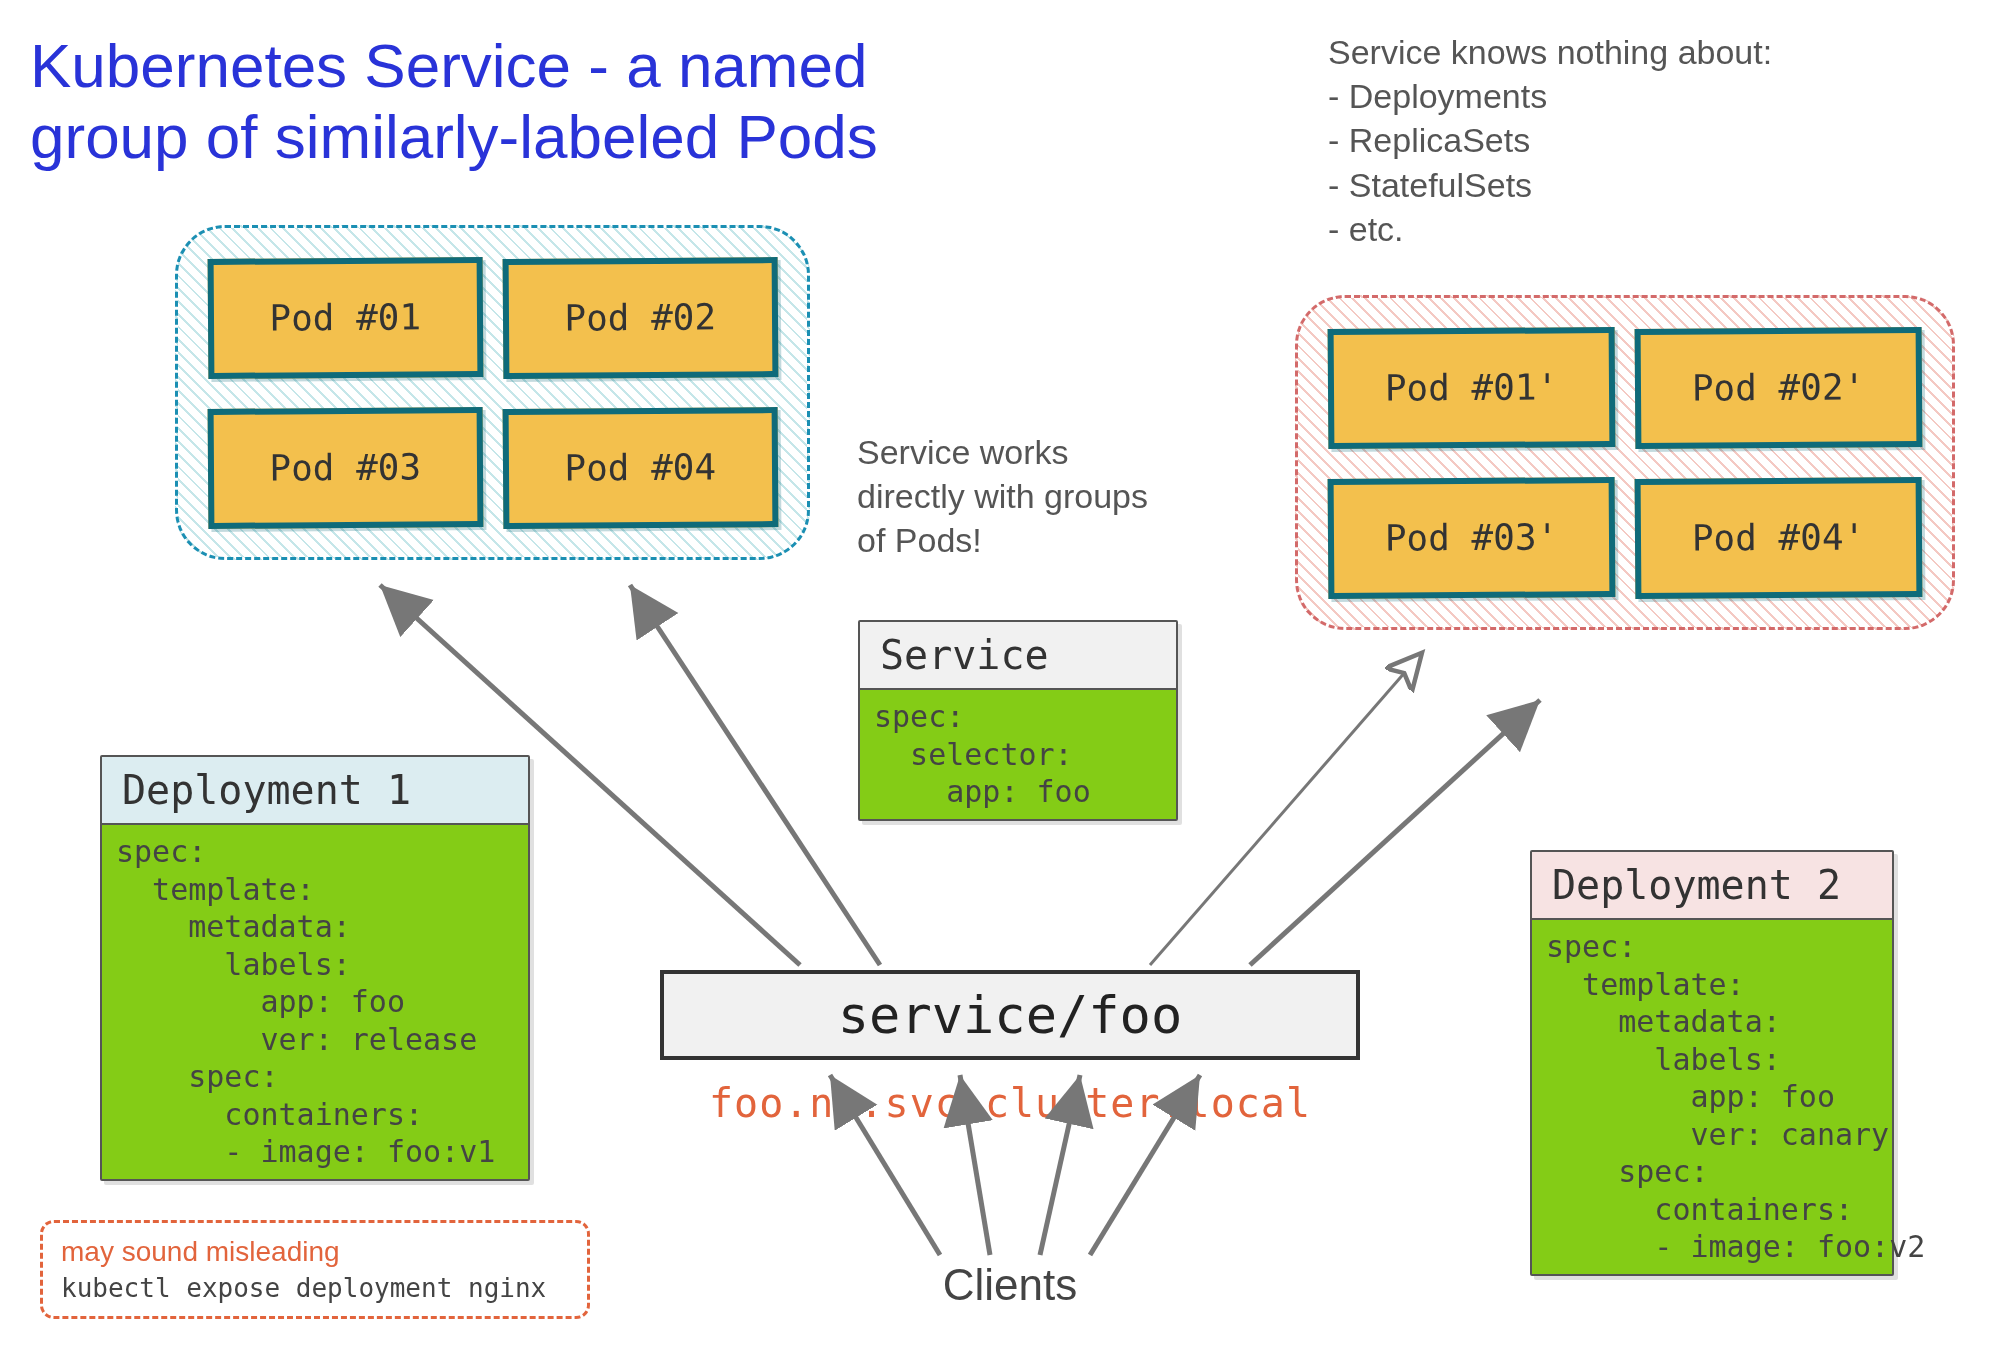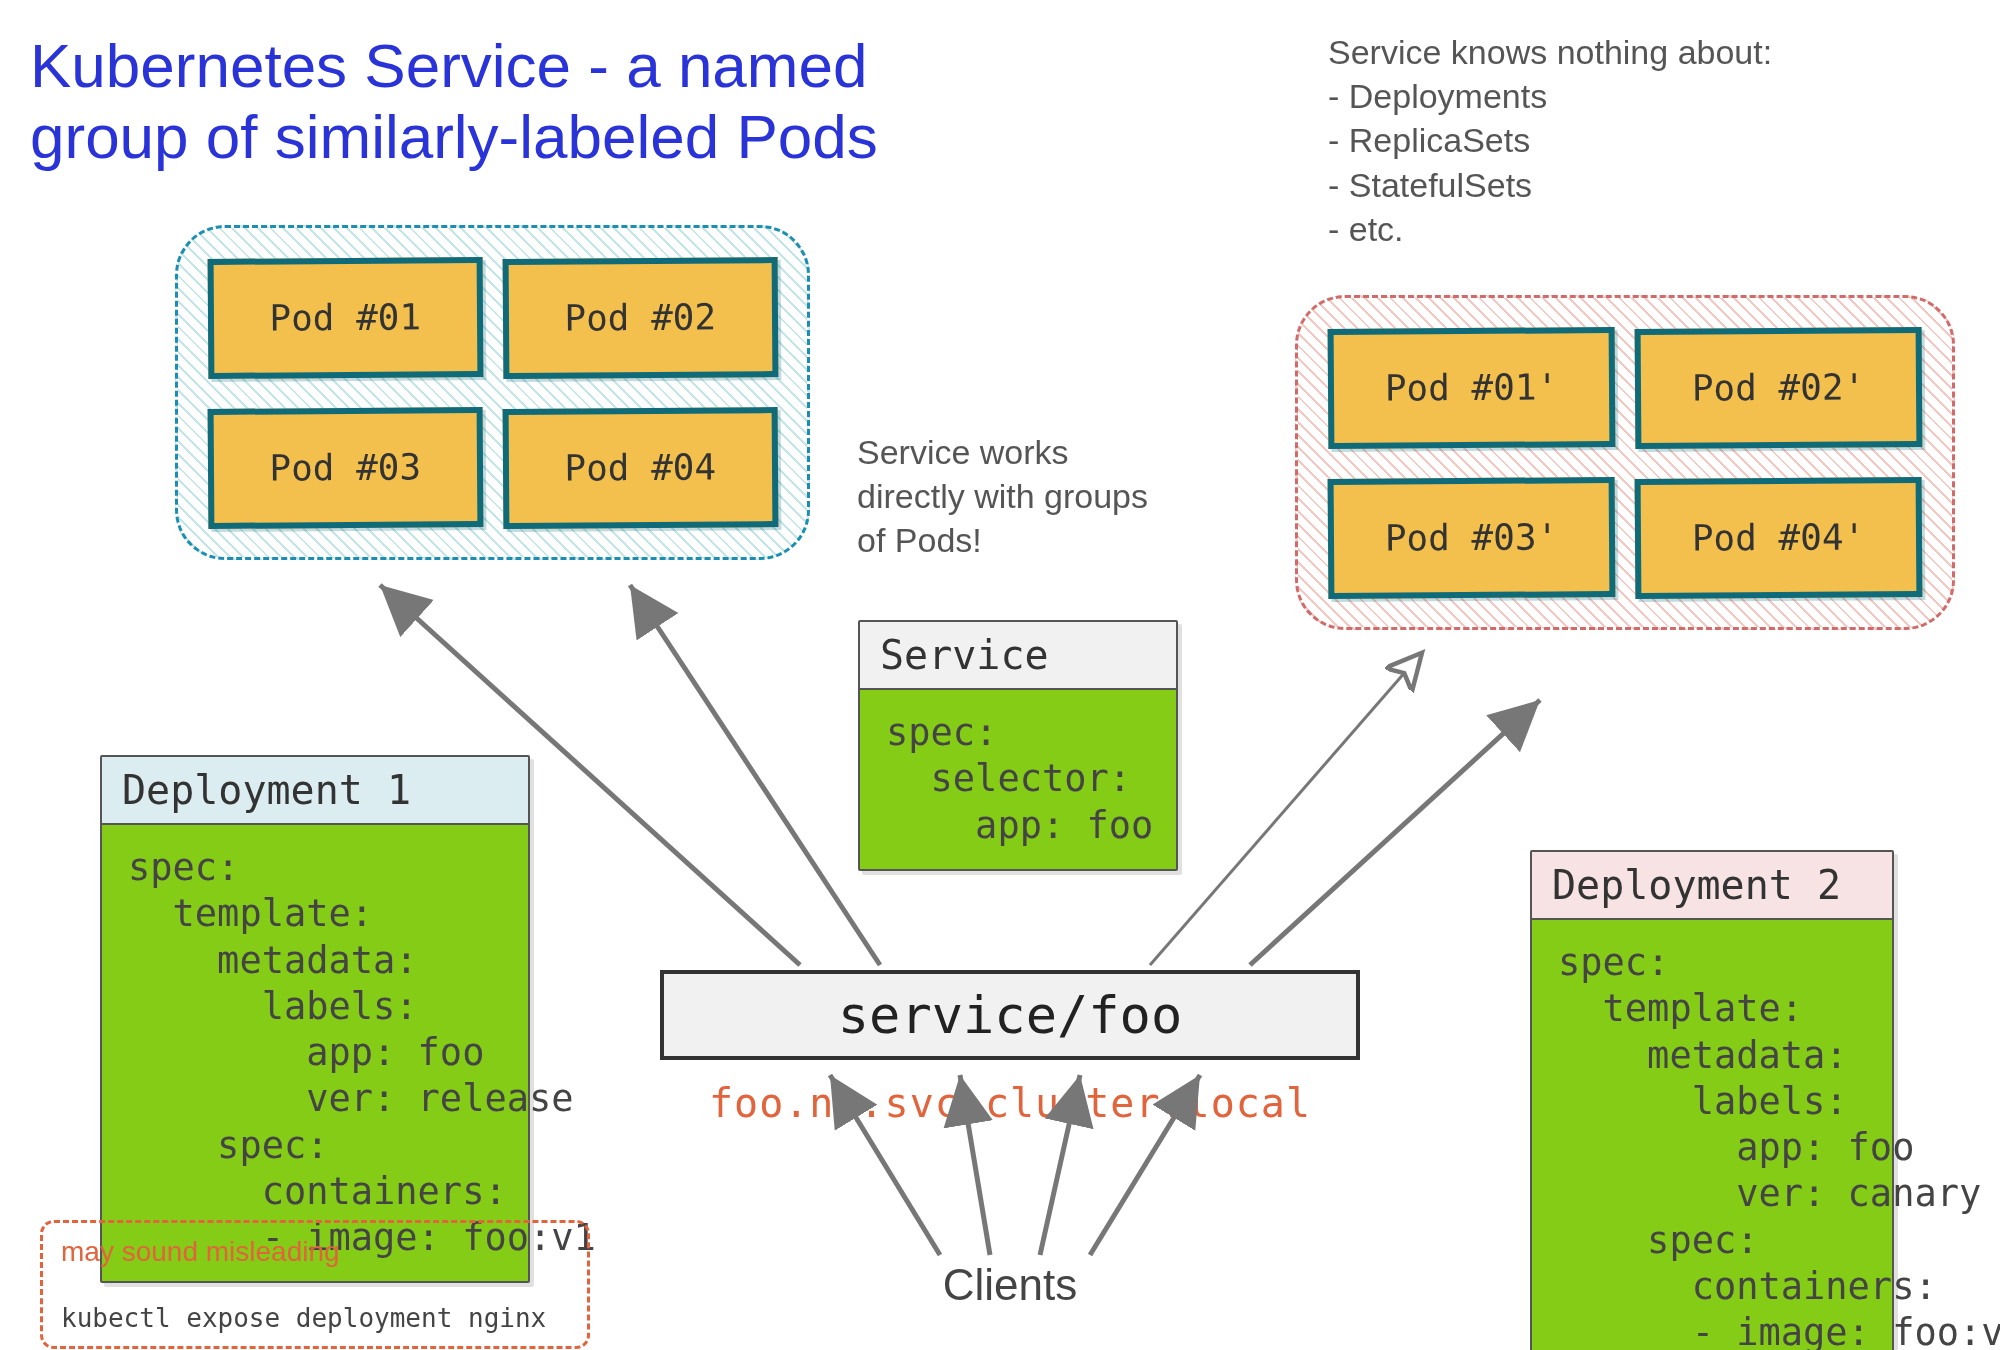--- a/index.html
+++ b/index.html
@@ -74,23 +74,23 @@
     font-size: 40px;
     padding: 10px 20px;
     color: #333;
     font-family: "Menlo", "Consolas", monospace;
     border-bottom: 2px solid #555;
   }
   .code-card.blue .header { background: #dcedf1; }
   .code-card.red .header  { background: #f7e3e3; }
   .code-card.grey .header { background: #f1f1f1; }
   .code-card pre {
-    margin: 12px;
+    margin: 0;
     padding: 8px 14px;
-    font-size: 37px;
+    font-size: 30px;
     line-height: 1.25;
     color: #444;
     font-family: "Menlo", "Consolas", monospace;
     white-space: pre;
   }
   .dep1 { top: 755px; left: 100px;  width: 430px; }
   .dep2 { top: 850px; left: 1530px; width: 364px; }
   .svc  { top: 620px; left: 858px;  width: 320px; }
   .service-box {
     position: absolute;
@@ -128,21 +128,21 @@
     position: absolute;
     top: 1220px; left: 40px;
     width: 550px;
     border: 3px dashed #e2643c;
     border-radius: 14px;
     padding: 10px 18px;
     font-size: 26px;
     line-height: 1.35;
   }
   .footnote .warn { color: #e2643c; font-family: "Comic Sans MS", cursive, sans-serif; font-size: 28px; }
-  .footnote .cmd  { color: #444; font-family: "Menlo", "Consolas", monospace; margin-top: 30px; }
+  .footnote .cmd  { color: #444; font-family: "Menlo", "Consolas", monospace; }
   svg.arrows {
     position: absolute;
     top: 0; left: 0;
     width: 2000px; height: 1350px;
     pointer-events: none;
   }
 </style>
 </head>
 <body>
 

